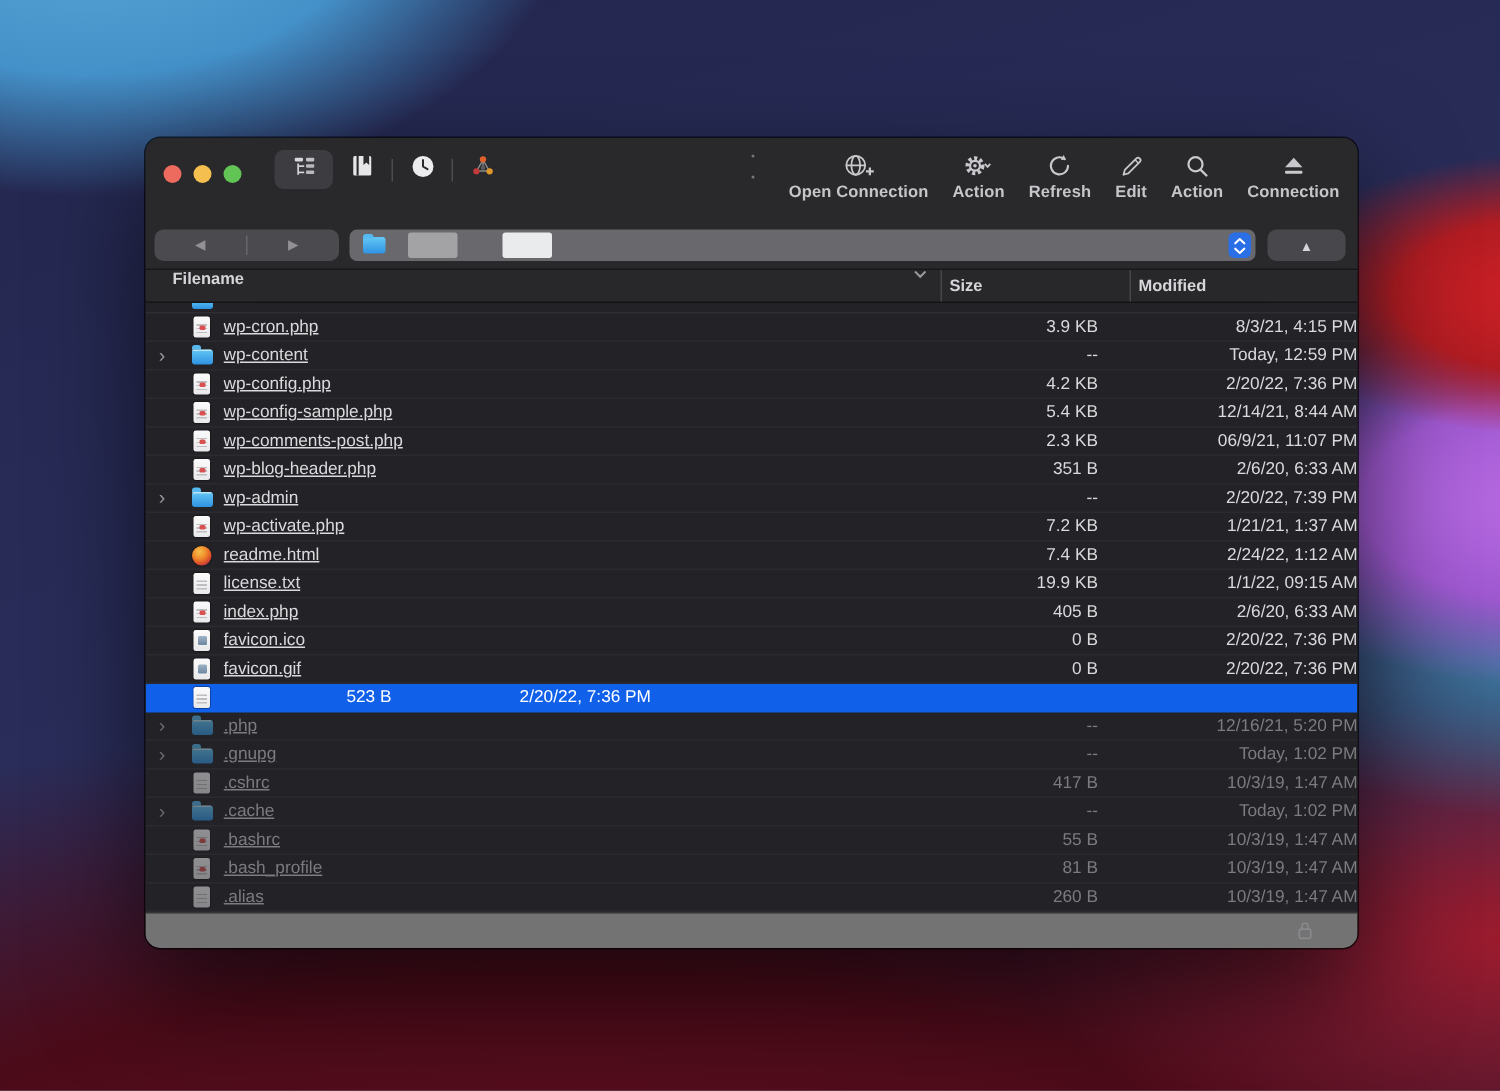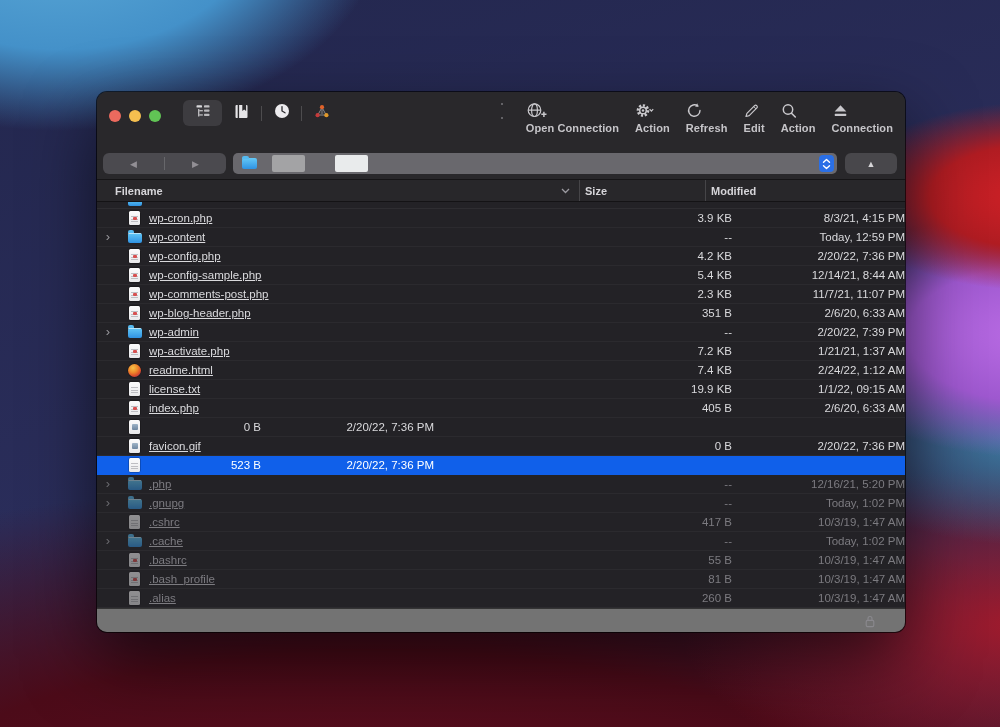--- a/index.html
+++ b/index.html
@@ -33,44 +33,44 @@
 
   .view-switcher { position:absolute; left:86px; top:8px; height:26px; display:flex; align-items:center; }
   .view-tab { width:39px; height:26px; display:flex; align-items:center; justify-content:center; border-radius:6px; position:relative; }
   .view-tab.active { background:#3d3c40; }
   .view-divider { width:1px; height:15px; background:rgba(255,255,255,.17); }
 
   .toolbar-dots { position:absolute; left:404px; top:11px; display:flex; flex-direction:column; gap:12px; }
   .toolbar-dots i { width:2px; height:2px; border-radius:50%; background:#77767b; }
 
   .toolbar-actions { position:absolute; right:12px; top:7px; display:flex; gap:16px; align-items:flex-start; }
-  .tb-item { display:flex; flex-direction:column; align-items:flex-start; cursor:default; }
+  .tb-item { display:flex; flex-direction:column; align-items:center; cursor:default; }
   .tb-item .ticon { height:20px; display:flex; align-items:flex-end; justify-content:center; }
   .tb-item .tlabel { margin-top:3px; font-size:11px; font-weight:600; color:#c6c5c9; white-space:nowrap; letter-spacing:.1px; }
 
   
   .pathbar { position:relative; height:31px; background:#29282b; display:flex; align-items:center; }
   .navctl { position:absolute; left:6px; top:5px; width:123px; height:21px; background:#4b4a4f; border-radius:6px; display:flex; }
   .navbtn { flex:1; display:flex; align-items:center; justify-content:center; color:#928f95; font-size:9px; }
   .navctl .nav-divider { width:1px; height:13px; background:rgba(255,255,255,.16); align-self:center; }
   .pathctl { position:absolute; left:136px; top:5px; width:604px; height:21px; background:#69686d; border-radius:5px; display:flex; align-items:center; }
   .pc-folder { width:15px; height:11px; background:linear-gradient(180deg,#64c8f6,#2f93e3); border-radius:2px; position:relative; margin-left:9px; }
   .pc-folder::before { content:""; position:absolute; top:-2.5px; left:0; width:7px; height:3px; background:#55baf0; border-radius:2px 2px 0 0; }
   .redact { height:17px; width:33px; border-radius:2px; }
   .redact.gray { background:#a3a3a5; margin-left:15px; }
   .redact.light { background:#e9ebec; margin-left:30px; }
   .stepper { position:absolute; right:3px; top:2px; width:15px; height:17px; background:#2a6fe6; border-radius:4px; display:flex; align-items:center; justify-content:center; }
   .upload-btn { position:absolute; right:8px; top:5px; width:52px; height:21px; background:#48474b; border-radius:6px; display:flex; align-items:center; justify-content:center; color:#d6d5d8; font-size:9px; }
 
   
   .col-header { height:23px; background:#28272a; border-top:1px solid rgba(0,0,0,.45); border-bottom:1px solid rgba(0,0,0,.5); display:flex; align-items:center; font-size:11px; font-weight:700; color:#d6d5d9; }
-  .ch-filename { flex:1; padding-left:18px; display:flex; align-items:center; justify-content:space-between; height:100%; }
+  .ch-filename { flex:1; padding-left:18px; display:flex; align-items:flex-start; justify-content:space-between; height:100%; }
   .ch-filename .sortchev { margin-right:9px; display:flex; align-items:center; }
   .ch-size { width:126px; padding-left:5px; border-left:1px solid rgba(255,255,255,.14); height:100%; display:flex; align-items:center; }
-  .ch-mod { width:200px; padding-left:5px; border-left:1px solid rgba(255,255,255,.14); height:100%; display:flex; align-items:center; }
+  .ch-mod { width:152px; padding-left:5px; border-left:1px solid rgba(255,255,255,.14); height:100%; display:flex; align-items:center; }
 
   
   .file-list { height:406px; overflow:hidden; background:#232226; }
   .row { height:19px; display:flex; align-items:center; font-size:11.5px; color:#dadadd; border-bottom:1px solid rgba(255,255,255,.04); }
   .row.partial { height:7px; align-items:flex-start; border-bottom:1px solid rgba(255,255,255,.05); }
   .row.selected { background:#1060ea; border-bottom-color:transparent; color:#ffffff; }
   .row.dimmed { color:#7c7b80; }
   .row.dimmed .fi { opacity:.5; }
   .chev { width:12px; margin-left:5px; text-align:center; color:#98979c; font-size:13px; line-height:10px; font-weight:400; }
   .row.dimmed .chev { color:#6b6a6f; }
@@ -297,21 +297,21 @@
         <span class="fsize">5.4 KB</span>
         <span class="fmod">12/14/21, 8:44 AM</span>
       </div>
       <div class="row">
         <span class="chev"></span>
         <span class="iconcell">
           <span class="fi fi-page v-php"></span>
         </span>
         <span class="fname">wp-comments-post.php</span>
         <span class="fsize">2.3 KB</span>
-        <span class="fmod">11/7/21, 11:07 PM</span>
+        <span class="fmod">06/9/21, 11:07 PM</span>
       </div>
       <div class="row">
         <span class="chev"></span>
         <span class="iconcell">
           <span class="fi fi-page v-php"></span>
         </span>
         <span class="fname">wp-blog-header.php</span>
         <span class="fsize">351 B</span>
         <span class="fmod">2/6/20, 6:33 AM</span>
       </div>
@@ -358,20 +358,21 @@
         </span>
         <span class="fname">index.php</span>
         <span class="fsize">405 B</span>
         <span class="fmod">2/6/20, 6:33 AM</span>
       </div>
       <div class="row">
         <span class="chev"></span>
         <span class="iconcell">
           <span class="fi fi-page v-img"></span>
         </span>
+        <span class="fname">favicon.ico</span>
         <span class="fsize">0 B</span>
         <span class="fmod">2/20/22, 7:36 PM</span>
       </div>
       <div class="row">
         <span class="chev"></span>
         <span class="iconcell">
           <span class="fi fi-page v-img"></span>
         </span>
         <span class="fname">favicon.gif</span>
         <span class="fsize">0 B</span>

